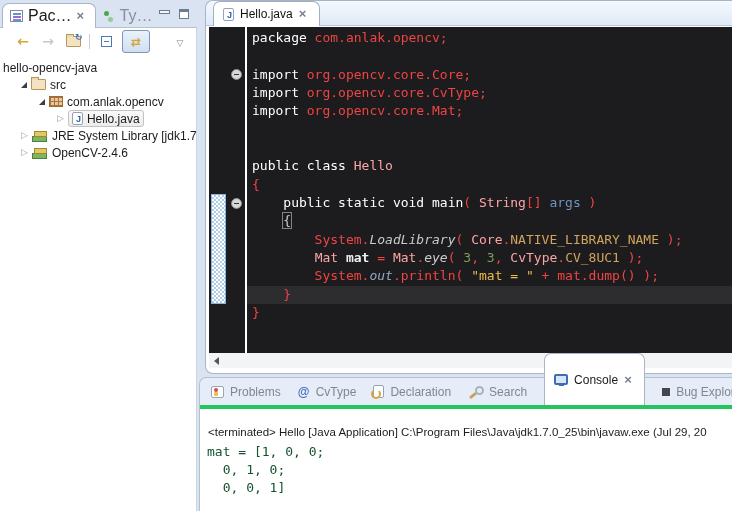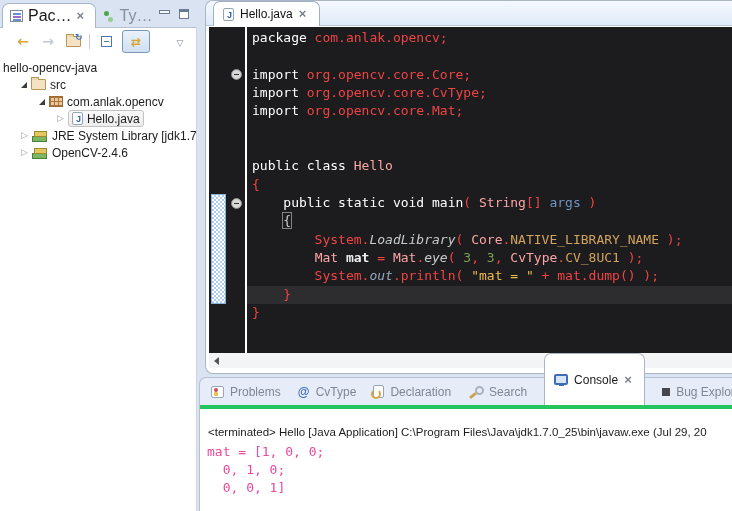--- a/index.html
+++ b/index.html
@@ -68,21 +68,21 @@
   
   .bottom{position:absolute;left:199px;top:377px;width:533px;height:134px;background:#e7edf8;
           border:1px solid #b6c0ce;border-right:none;border-bottom:none;border-radius:7px 0 0 0;box-sizing:border-box;}
   .bt-tabs{height:27px;display:flex;align-items:center;gap:17px;padding-left:11px;font-size:12px;color:#7e8795;white-space:nowrap;}
   .bt-tab{display:flex;align-items:center;gap:6px;}
   .bt-tab.active{background:#fff;border:1px solid #a9b4c4;border-bottom:none;border-radius:7px 7px 0 0;
                  padding:12px 9px;height:27px;align-self:flex-end;position:relative;z-index:2;
                  color:#1a1a1a;font-weight:normal;}
   .bt-content{position:absolute;top:27px;left:0;right:0;bottom:0;background:#fff;border-top:4px solid #22c55e;}
   .console-header{margin:17px 0 0 8px;font-size:11.5px;color:#1c1c1c;white-space:nowrap;overflow:hidden;}
-  .console-out{margin:5px 0 0 7px;font:13px/18px "DejaVu Sans Mono",monospace;color:#ec4899;white-space:pre;}
+  .console-out{margin:5px 0 0 7px;font:13px/18px "DejaVu Sans Mono",monospace;color:#14532d;white-space:pre;}
 
   
   .ic-package-explorer-icon{width:13px;height:12px;border:1px solid #7d8aa0;background:#fff;box-sizing:border-box;}
   .ic-package-explorer-icon::before{content:"";position:absolute;left:2px;top:2px;width:8px;height:2px;
       background:#6b8fd0;box-shadow:0 3px 0 #9a6bd0,0 6px 0 #6b8fd0;}
   .ic-type-hierarchy-icon{width:12px;height:13px;}
   .ic-type-hierarchy-icon::before{content:"";position:absolute;left:1px;top:1px;width:5px;height:5px;border-radius:50%;background:#4ca64c;}
   .ic-type-hierarchy-icon::after{content:"";position:absolute;left:5px;top:7px;width:5px;height:5px;border-radius:50%;background:#93ce93;}
   .ic-close-icon{width:11px;height:12px;}
   .ic-close-icon::before{content:"×";position:absolute;left:0;top:-1px;color:#77828f;font:bold 13px/13px "Liberation Sans",sans-serif;}

